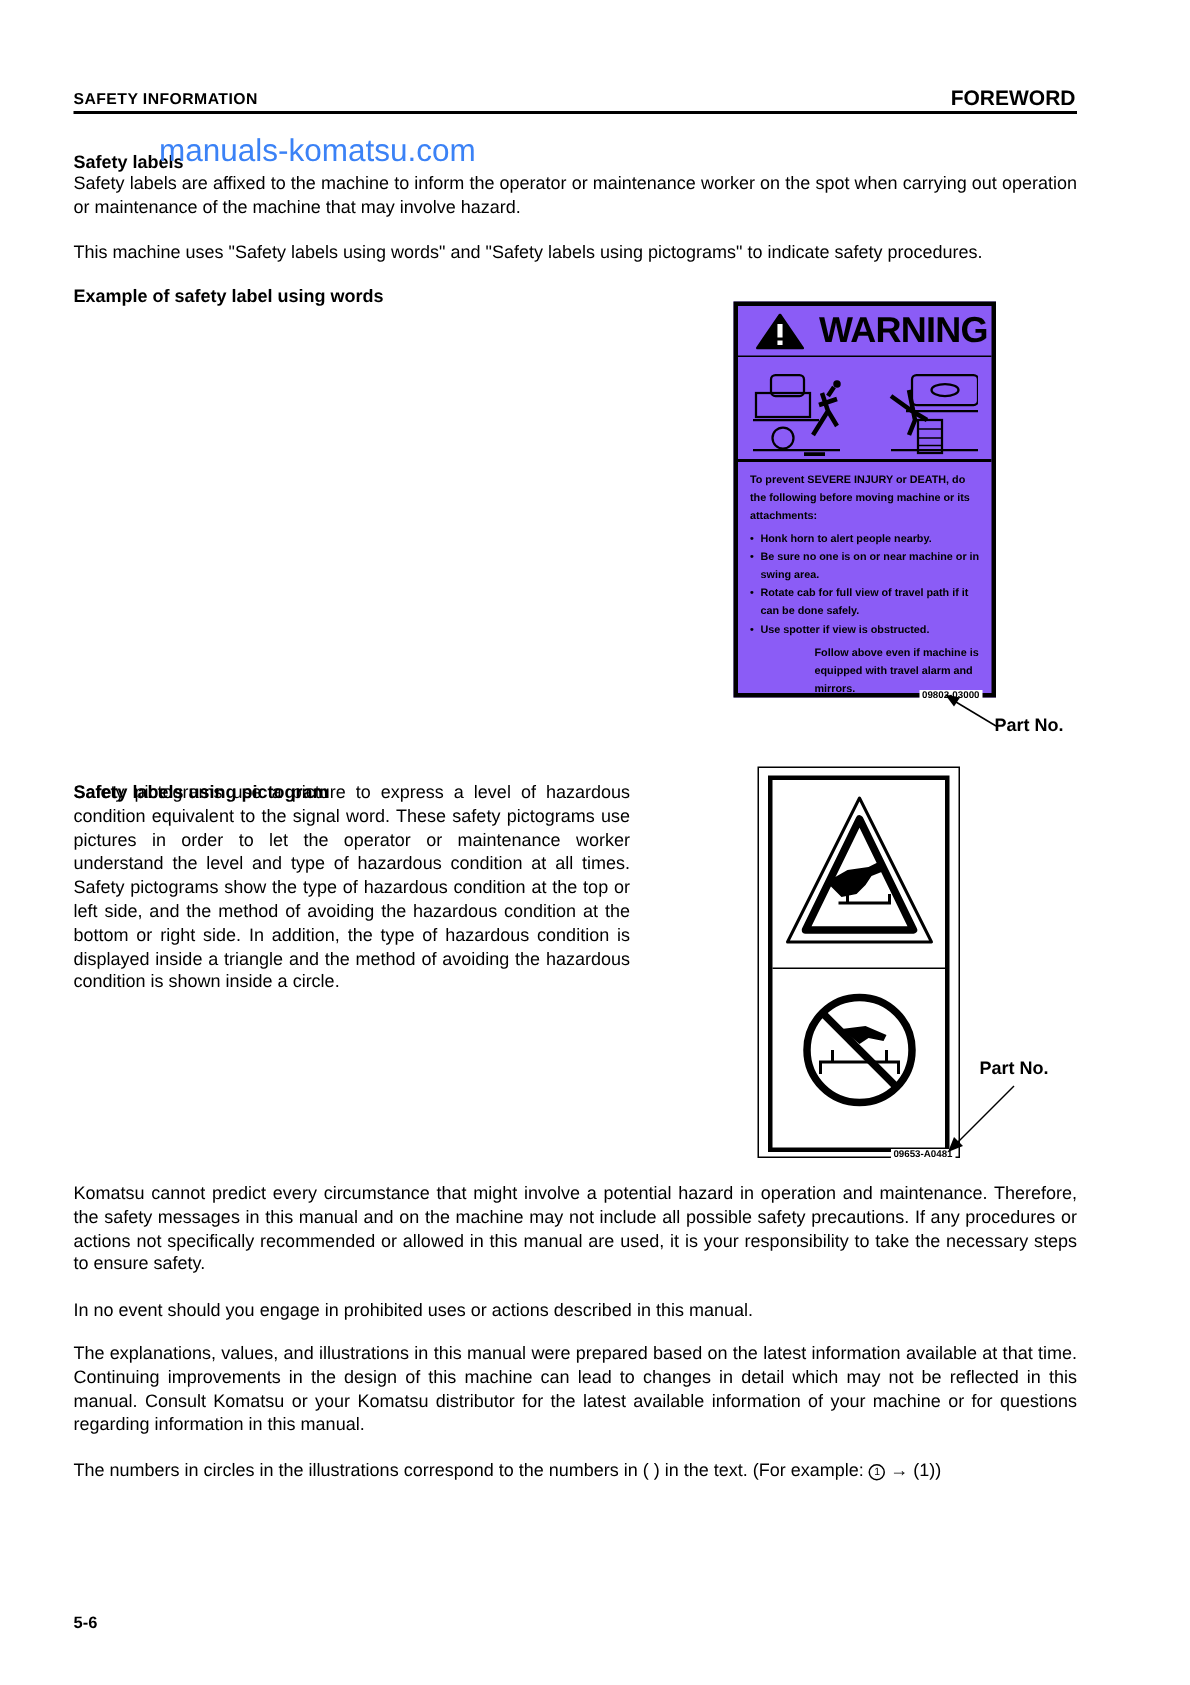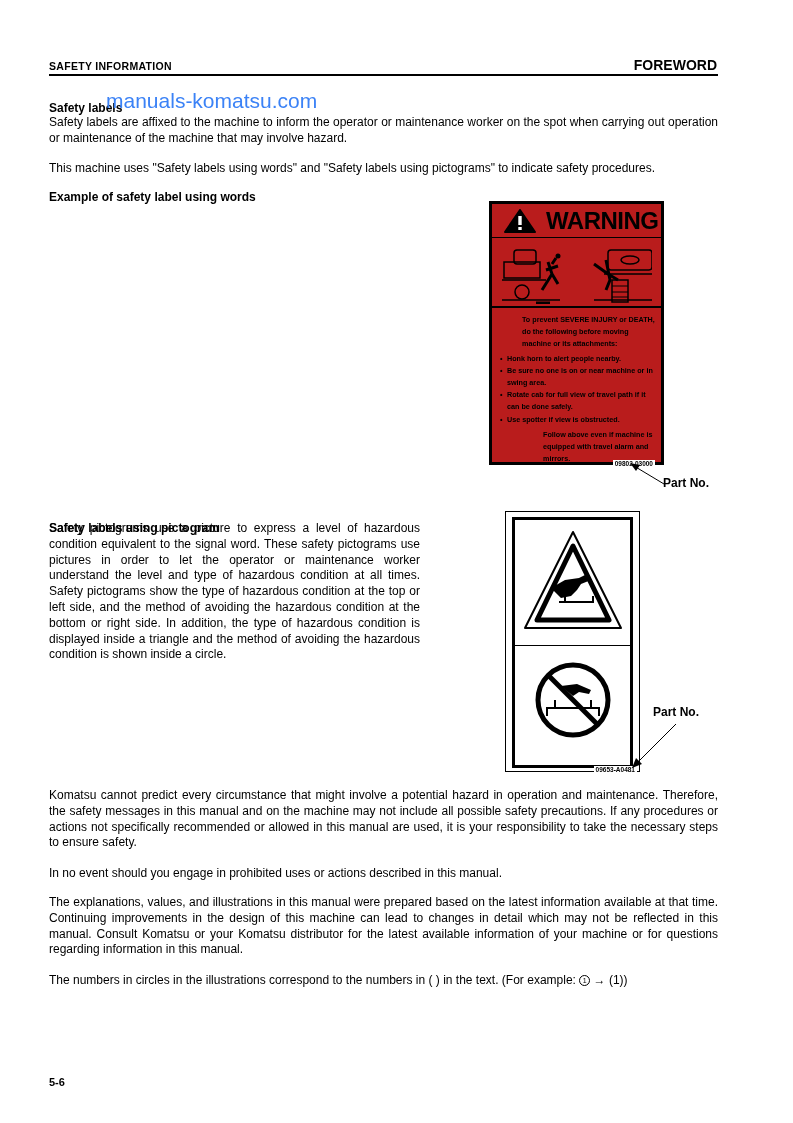--- a/index.html
+++ b/index.html
@@ -8,21 +8,21 @@
   .abs { position: absolute; }
   .hdr-left { left: 49px; top: 60px; font-size: 10.5px; font-weight: bold; letter-spacing: 0.3px; text-align: right; }
   .hdr-right { right: 76px; top: 57px; font-size: 14px; font-weight: bold; }
   .hdr-rule { left: 49px; top: 74px; width: 669px; height: 2px; background: #000; }
   .watermark { left: 106px; top: 89px; font-size: 21px; color: #3b82f6; }
   .h-bold { font-weight: bold; font-size: 12px; }
   .para { font-size: 12px; line-height: 15.8px; }
   .col-full { left: 49px; width: 669px; text-align: justify; }
   .col-left { left: 49px; width: 371px; text-align: justify; }
   
-  .warn-box { left: 489px; top: 201px; width: 169px; height: 258px; border: 3px solid #000; background: #b91c1c; }
+  .warn-box { left: 489px; top: 201px; width: 169px; height: 258px; border: 3px solid #000; background: #8b5cf6; }
   .warn-head { position: absolute; left: 0; top: 0; width: 100%; height: 33px; border-bottom: 1.5px solid #000; }
   .warn-word { position: absolute; left: 54px; top: 3px; font-size: 24px; font-weight: bold; letter-spacing: -0.5px; }
   .warn-tri { position: absolute; left: 12px; top: 5px; }
   .warn-illus { position: absolute; left: 10px; top: 36px; }
   .warn-divider { position: absolute; left: 0; top: 102px; width: 100%; height: 1.5px; background: #000; }
   .warn-text { position: absolute; left: 8px; top: 110px; width: 155px; font-size: 7.2px; line-height: 12.2px; font-weight: bold; }
   .warn-text ul { margin: 0; padding: 0; list-style: none; }
   .warn-text li { padding-left: 7px; position: relative; }
   .warn-text li::before { content: "\2022"; position: absolute; left: 0; }
   .warn-partno { position: absolute; right: 6px; bottom: -5px; background: #fff; font-size: 6.5px; font-weight: bold; padding: 0 2px; }
@@ -76,21 +76,21 @@
     <rect x="110" y="40" width="16" height="22" fill="none" stroke="#000" stroke-width="1.5"></rect>
     <line x1="110" y1="46" x2="126" y2="46" stroke="#000" stroke-width="1"></line>
     <line x1="110" y1="52" x2="126" y2="52" stroke="#000" stroke-width="1"></line>
     <line x1="110" y1="57" x2="126" y2="57" stroke="#000" stroke-width="1"></line>
     <line x1="92" y1="60" x2="150" y2="60" stroke="#000" stroke-width="1.5"></line>
 
     <path d="M92 24 L106 34 L116 40 M104 20 L108 40 L104 50" stroke="#000" stroke-width="3" fill="none"></path>
   </svg>
   <div class="warn-divider"></div>
   <div class="warn-text">
-    <div style="margin-bottom:2px;margin-left:22px;">To prevent SEVERE INJURY or DEATH, do the following before moving machine or its attachments:</div>
+    <div style="margin-bottom:2px;">To prevent SEVERE INJURY or DEATH, do the following before moving machine or its attachments:</div>
     <ul>
       <li>Honk horn to alert people nearby.</li>
       <li>Be sure no one is on or near machine or in swing area.</li>
       <li>Rotate cab for full view of travel path if it can be done safely.</li>
       <li>Use spotter if view is obstructed.</li>
     </ul>
     <div style="margin-top:3px;margin-left:43px;">Follow above even if machine is equipped with travel alarm and mirrors.</div>
   </div>
   <div class="warn-partno">09802-03000</div>
 </div>

